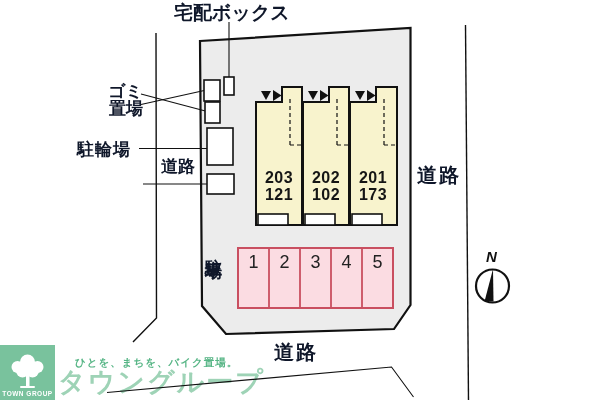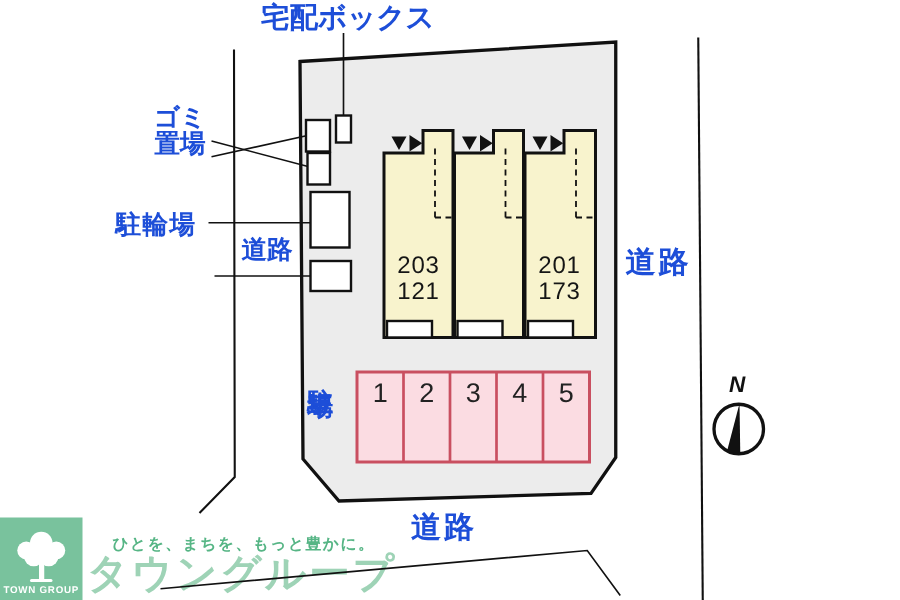--- a/index.html
+++ b/index.html
@@ -3,28 +3,28 @@
 <meta charset="utf-8">
 <style>
   html,body{margin:0;padding:0;background:#fff;}
   #stage{
     position:relative;width:600px;height:400px;background:#fff;overflow:hidden;
     font-family:"Liberation Sans",sans-serif;color:#111;
   }
   svg{display:block;}
   #baseSvg,#overlaySvg{position:absolute;left:0;top:0;}
   #overlaySvg{pointer-events:none;}
-  .lbl{position:absolute;font-weight:bold;color:#1d4ed8;white-space:nowrap;line-height:1.0;}
+  .lbl{position:absolute;font-weight:bold;color:#0f172a;white-space:nowrap;line-height:1.0;}
   .lbl-s{font-size:17px;}
   .lbl-m{font-size:19px;}
   .lbl-road{font-size:20px;letter-spacing:2px;}
   .two-line{text-align:center;line-height:17px;}
   .vert{writing-mode:vertical-rl;text-orientation:upright;letter-spacing:2px;}
   .unit-num{
-    position:absolute;width:44px;text-align:center;font-size:16px;font-weight:400;
+    position:absolute;width:44px;text-align:center;font-size:16px;font-weight:700;
     line-height:16.5px;letter-spacing:0.5px;color:#151515;
   }
   .space-num{
     position:absolute;width:31px;text-align:center;font-size:18px;font-weight:500;color:#222;
   }
   .north-n{position:absolute;font-size:15px;font-weight:bold;font-style:italic;}
   
   #logoSquare{
     position:absolute;left:0px;top:345px;width:55px;height:55px;
     background:var(--brand-green,#79c29d);
@@ -107,39 +107,43 @@
     <line class="parkdiv" x1="362" y1="248" x2="362" y2="308"></line>
 
     <g>
       <circle class="compass-circle" cx="492.5" cy="286" r="16.5"></circle>
       <polygon class="tri" points="493,269 484.5,301.5 493.5,301.5"></polygon>
     </g>
   </svg>
 
   <div class="lbl lbl-m" style="left:174px;top:3px;">宅配ボックス</div>
 
-  <div class="lbl lbl-s two-line" style="left:97px;top:70px;width:46px;">
+  <div class="lbl lbl-s two-line" style="left:97px;top:83px;width:46px;text-align:right;">
     <div>ゴミ</div>
     <div>置場</div>
   </div>
 
   <div class="lbl lbl-s" style="left:77px;top:141px;letter-spacing:1px;text-align:right;">駐輪場</div>
 
   <div class="lbl lbl-s" style="left:161px;top:158px;">道路</div>
 
 
   <div class="lbl lbl-road" style="left:417px;top:165px;">道路</div>
 
   <div class="lbl lbl-road" style="left:274px;top:342px;">道路</div>
 
   <div class="lbl lbl-s vert" style="left:205px;top:245px;height:66px;">駐車場</div>
 
   <div class="unit-num" style="left:257px;top:170px;">
     <div>203</div>
     <div>121</div>
+  </div>
+  <div class="unit-num" style="left:304px;top:170px;">
+    <div>202</div>
+    <div>102</div>
   </div>
   <div class="unit-num" style="left:351px;top:170px;">
     <div>201</div>
     <div>173</div>
   </div>
 
   <div class="space-num" style="left:238px;top:252px;">1</div>
   <div class="space-num" style="left:269px;top:252px;">2</div>
   <div class="space-num" style="left:300px;top:252px;">3</div>
   <div class="space-num" style="left:331px;top:252px;">4</div>
@@ -154,20 +158,20 @@
         <circle cx="17.5" cy="22" r="6"></circle>
         <circle cx="37.5" cy="22" r="6"></circle>
         <circle cx="22.5" cy="26" r="6.5"></circle>
         <circle cx="32.5" cy="26" r="6.5"></circle>
         <path d="M26 42 L26 30 L22 24 L24 24 L27 28 L27 22 L28.5 22 L28.5 27 L32 24 L34 24 L29.5 30 L29.5 42 Z"></path>
         <rect x="20" y="41" width="15" height="2" rx="1"></rect>
       </g>
     </svg>
     <div id="logoText">TOWN GROUP</div>
   </div>
-  <div id="tagline">ひとを、まちを、もっと豊かに。</div>
+  <div id="tagline">ひとを、まちを、バイク置場。</div>
   <div id="brandName">タウングループ</div>
 
   <svg id="overlaySvg" width="600" height="400" viewBox="0 0 600 400">
     <polyline class="thin" points="107,392.5 391.5,367 413.5,397"></polyline>
   </svg>
 
 </div>
 
 </body></html>

